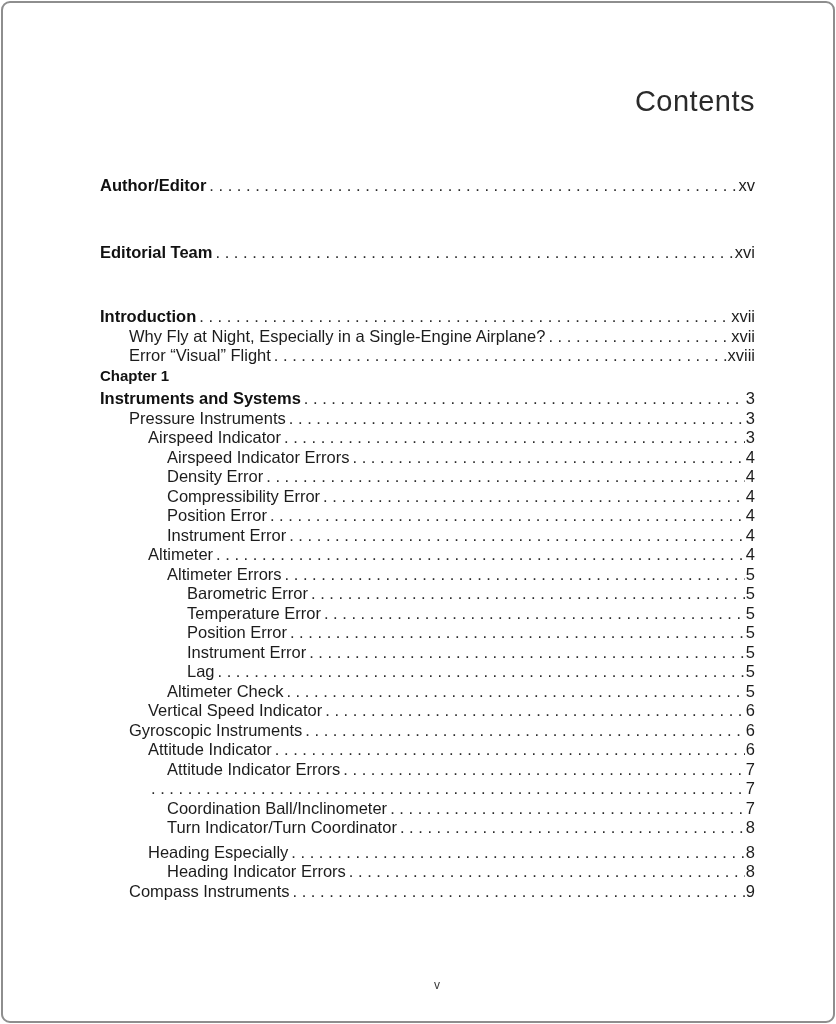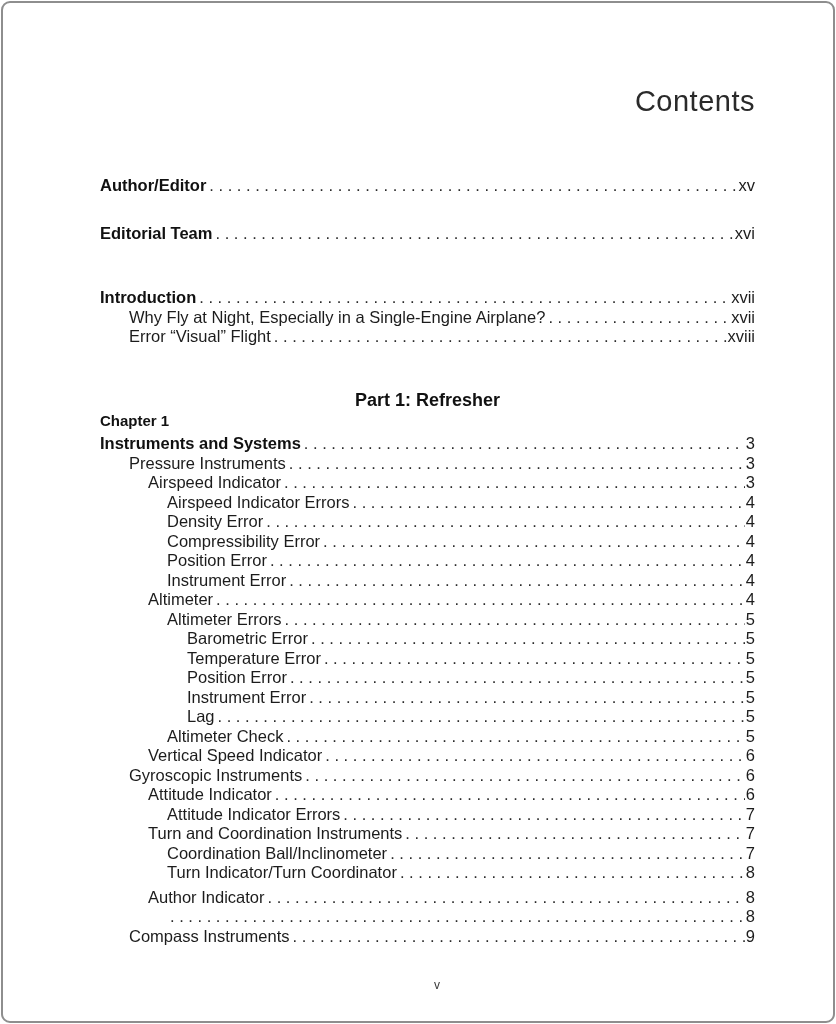--- a/index.html
+++ b/index.html
@@ -25,21 +25,21 @@
     margin-top: 84px;
     font-size: 29px;
     font-weight: 400;
     line-height: 35px;
     letter-spacing: 0.5px;
     text-align: right;
     color: #2a2a2a;
   }
   .toc-block { }
   #front-matter .toc-block:nth-child(1) { margin-top: 57px; }
-  #front-matter .toc-block:nth-child(2) { margin-top: 28px; }
+  #front-matter .toc-block:nth-child(2) { margin-top: 47px; }
   #front-matter .toc-block:nth-child(3) { margin-top: 45px; }
   .part-heading {
     margin-top: 42px;
     font-size: 18px;
     font-weight: 700;
     line-height: 22px;
     text-align: center;
     color: #111;
   }
   .chapter-label {
@@ -121,21 +121,20 @@
     <span class="pagenum">xvii</span>
   </div>
         <div class="toc-row indent-1">
     <span class="label">Error “Visual” Flight</span>
     <span class="leader"></span>
     <span class="pagenum">xviii</span>
   </div>
       </div>
     </div>
 
-  <div class="part-heading">Part 1: Refresher</div>
 
   <div class="chapter-label">Chapter 1</div>
 
   <div id="chapter-rows">
       <div class="toc-row indent-0 bold">
     <span class="label">Instruments and Systems</span>
     <span class="leader"></span>
     <span class="pagenum">3</span>
   </div>
       <div class="toc-row indent-1">
@@ -227,40 +226,40 @@
     <span class="label">Attitude Indicator</span>
     <span class="leader"></span>
     <span class="pagenum">6</span>
   </div>
       <div class="toc-row indent-3">
     <span class="label">Attitude Indicator Errors</span>
     <span class="leader"></span>
     <span class="pagenum">7</span>
   </div>
       <div class="toc-row indent-2">
-    <span class="label">Turn and Coordination Instruments</span>
     <span class="leader"></span>
     <span class="pagenum">7</span>
   </div>
       <div class="toc-row indent-3">
     <span class="label">Coordination Ball/Inclinometer</span>
     <span class="leader"></span>
     <span class="pagenum">7</span>
   </div>
       <div class="toc-row indent-3">
     <span class="label">Turn Indicator/Turn Coordinator</span>
     <span class="leader"></span>
     <span class="pagenum">8</span>
   </div>
       <div class="toc-row indent-2 gap-before">
-    <span class="label">Author Indicator</span>
+    <span class="label">Heading Especially</span>
     <span class="leader"></span>
     <span class="pagenum">8</span>
   </div>
       <div class="toc-row indent-3">
+    <span class="label">Heading Indicator Errors</span>
     <span class="leader"></span>
     <span class="pagenum">8</span>
   </div>
       <div class="toc-row indent-1">
     <span class="label">Compass Instruments</span>
     <span class="leader"></span>
     <span class="pagenum">9</span>
   </div>
     </div>
 

